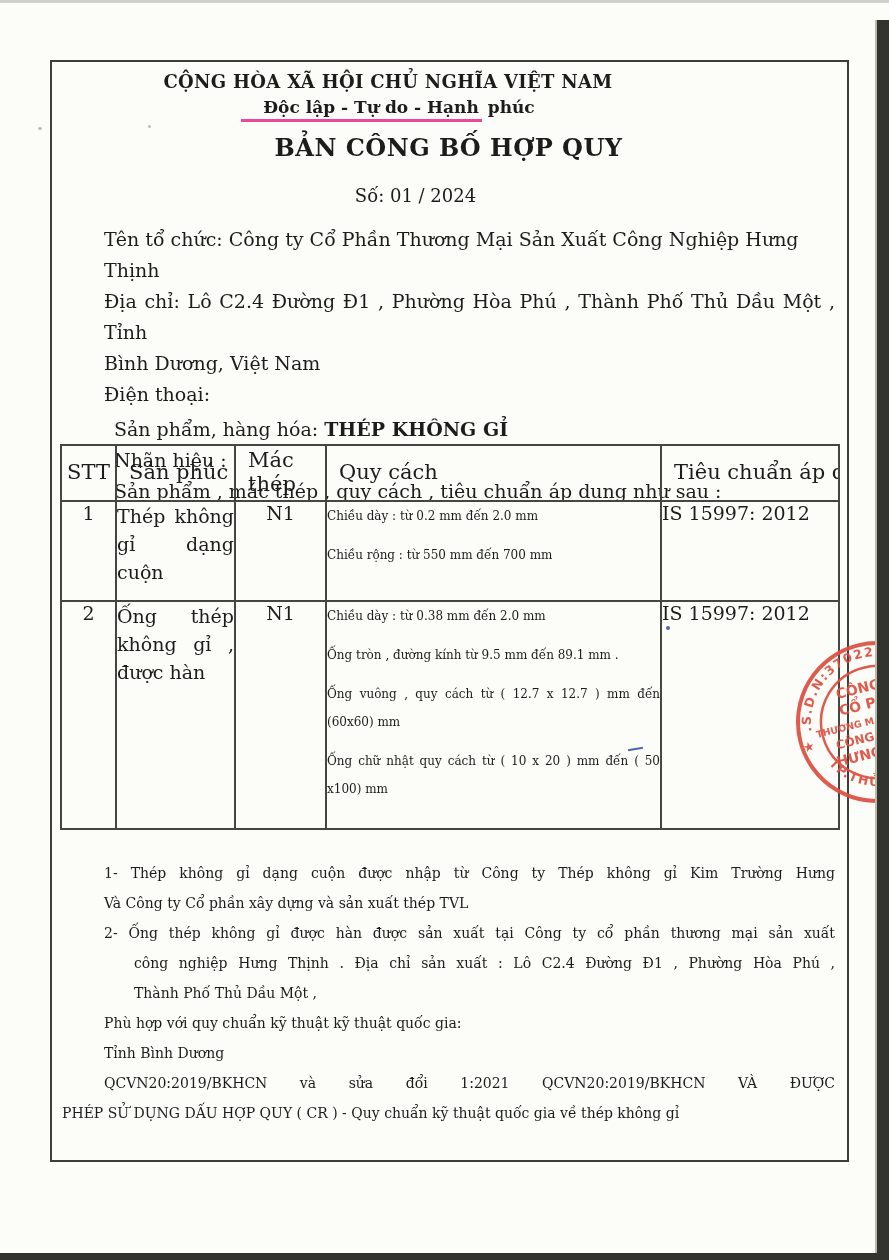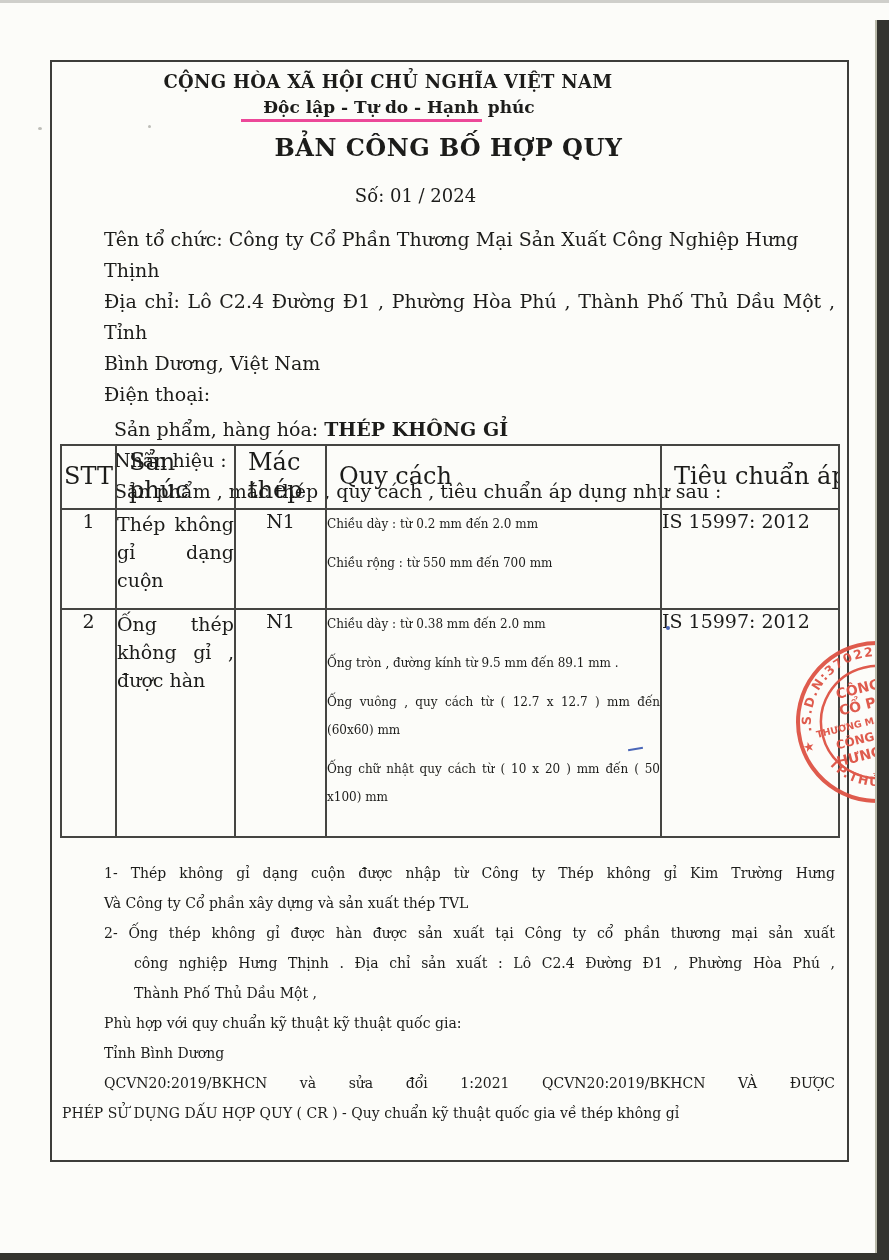--- a/index.html
+++ b/index.html
@@ -46,21 +46,21 @@
     position:absolute;left:60px;top:444px;width:778px;z-index:2;
     border-collapse:collapse;table-layout:fixed;
     font-size:19px;color:#1c1c1a;
   }
   table.spec td,table.spec th{
     border:2px solid #454542;vertical-align:top;font-weight:normal;
     padding:0;overflow:hidden;
   }
   col.c-stt{width:55px;}col.c-sp{width:119px;}col.c-mt{width:91px;}
   col.c-qc{width:335px;}col.c-tc{width:178px;}
-  tr.head th{height:35px;vertical-align:middle;text-align:left;padding:2px 2px 4px 12px;font-size:24px;}
+  tr.head th{height:35px;vertical-align:middle;text-align:left;padding:2px 2px 4px 12px;font-size:21px;}
   tr.head th.center{text-align:center;padding-left:2px;}
   tr.head th.nowrap{white-space:nowrap;}
   td.stt{text-align:center;padding-top:10px;}
   td.sp{padding:10px 10px 0 12px;text-align:justify;line-height:28px;}
   td.mt{text-align:center;padding-top:10px;}
   td.qc{padding:10px 13px 0 42px;}
   td.tc{padding:12px 4px 0 10px;}
   tr.r1{height:100px;} tr.r2{height:228px;}
   .bullet-item{
     position:relative;margin-bottom:11px;line-height:28px;font-size:12px;

